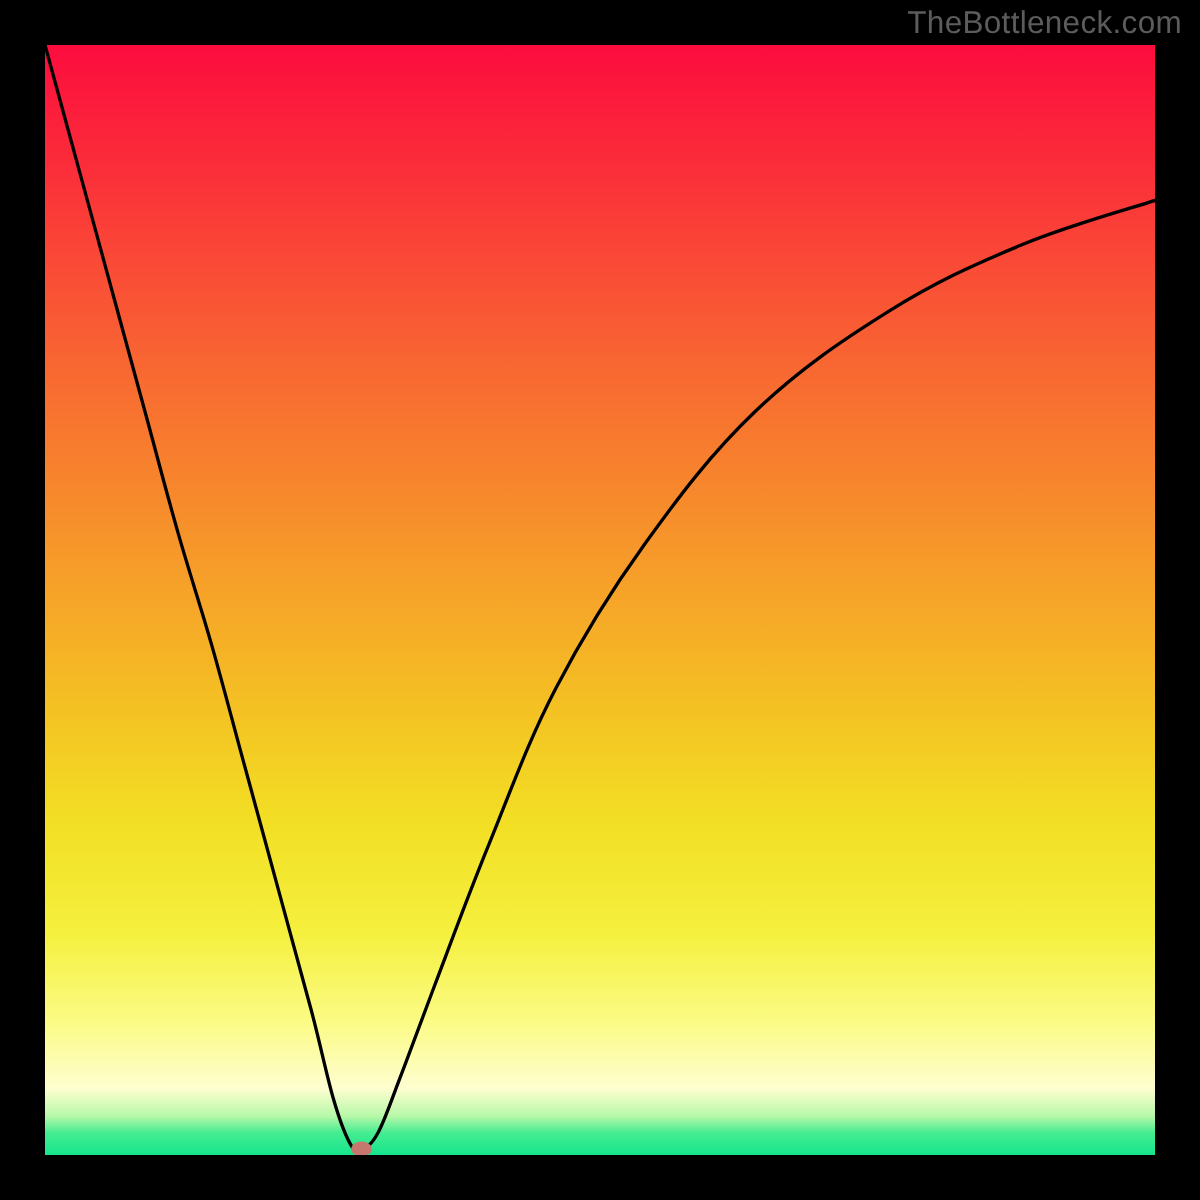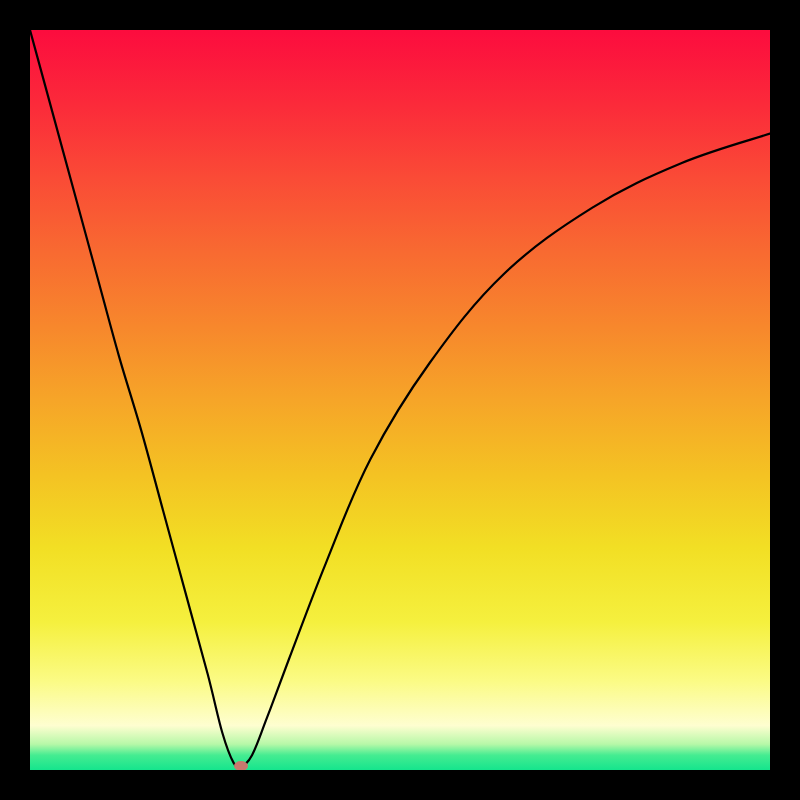--- a/index.html
+++ b/index.html
@@ -70,20 +70,21 @@
     border-radius: 50%;
     background: #c7786e;
     z-index: 3;
     transform: translate(-50%, -50%);
   }
 </style>
 </head>
 <body>
 
 <div class="outer">
+  <div class="watermark">TheBottleneck.com</div>
 
   <div class="plot">
     <div class="bg-gradient"></div>
     <svg class="curve" viewBox="0 0 740 740" preserveAspectRatio="none">
       <path id="curve-path" fill="none" stroke="#000" stroke-width="2.2" stroke-linecap="round" d="M 0 0 C 3.9959999999999996 14.651999999999996, 14.208 52.09599999999999, 22.2 81.39999999999998 C 30.192 110.70399999999997, 36.408 133.49599999999995, 44.4 162.79999999999995 C 52.391999999999996 192.10399999999996, 58.608 214.896, 66.6 244.2 C 74.592 273.504, 80.80799999999999 297.628, 88.8 325.59999999999997 C 96.792 353.57199999999995, 103.008 371.628, 111 399.59999999999997 C 118.992 427.57199999999995, 125.20799999999998 451.696, 133.2 481 C 141.19199999999998 510.304, 147.40800000000002 533.096, 155.4 562.4 C 163.392 591.704, 170.94 618.492, 177.6 643.8 C 184.26 669.108, 187.738 687.016, 192.4 703 C 197.062 718.984, 200.17000000000004 726.606, 203.50000000000003 732.6 C 206.83 738.594, 207.57 737.632, 210.89999999999998 736.3 C 214.22999999999996 734.968, 217.338 733.8580000000001, 222 725.2 C 226.662 716.542, 230.14000000000001 705.5160000000001, 236.8 688.2 C 243.46 670.884, 248.344 656.972, 259 629 C 269.656 601.028, 281.348 568.7639999999999, 296 532.8 C 310.652 496.83599999999996, 321.752 465.164, 340.40000000000003 429.2 C 359.04800000000006 393.236, 375.624 366.29999999999995, 399.6 332.99999999999994 C 423.576 299.69999999999993, 444.29600000000005 272.17199999999997, 473.6 244.2 C 502.904 216.228, 530.432 197.58, 562.4 177.60000000000002 C 594.3679999999999 157.62000000000003, 619.2320000000001 146.52000000000004, 651.2 133.20000000000005 C 683.168 119.88000000000005, 724.016 108.92800000000003, 740 103.60000000000002"></path>
     </svg>
     <div id="dip" class="dip-marker" style="left: 210.9px; top: 736.3px; background: rgb(199, 120, 110);"></div>
   </div>
 </div>
 

